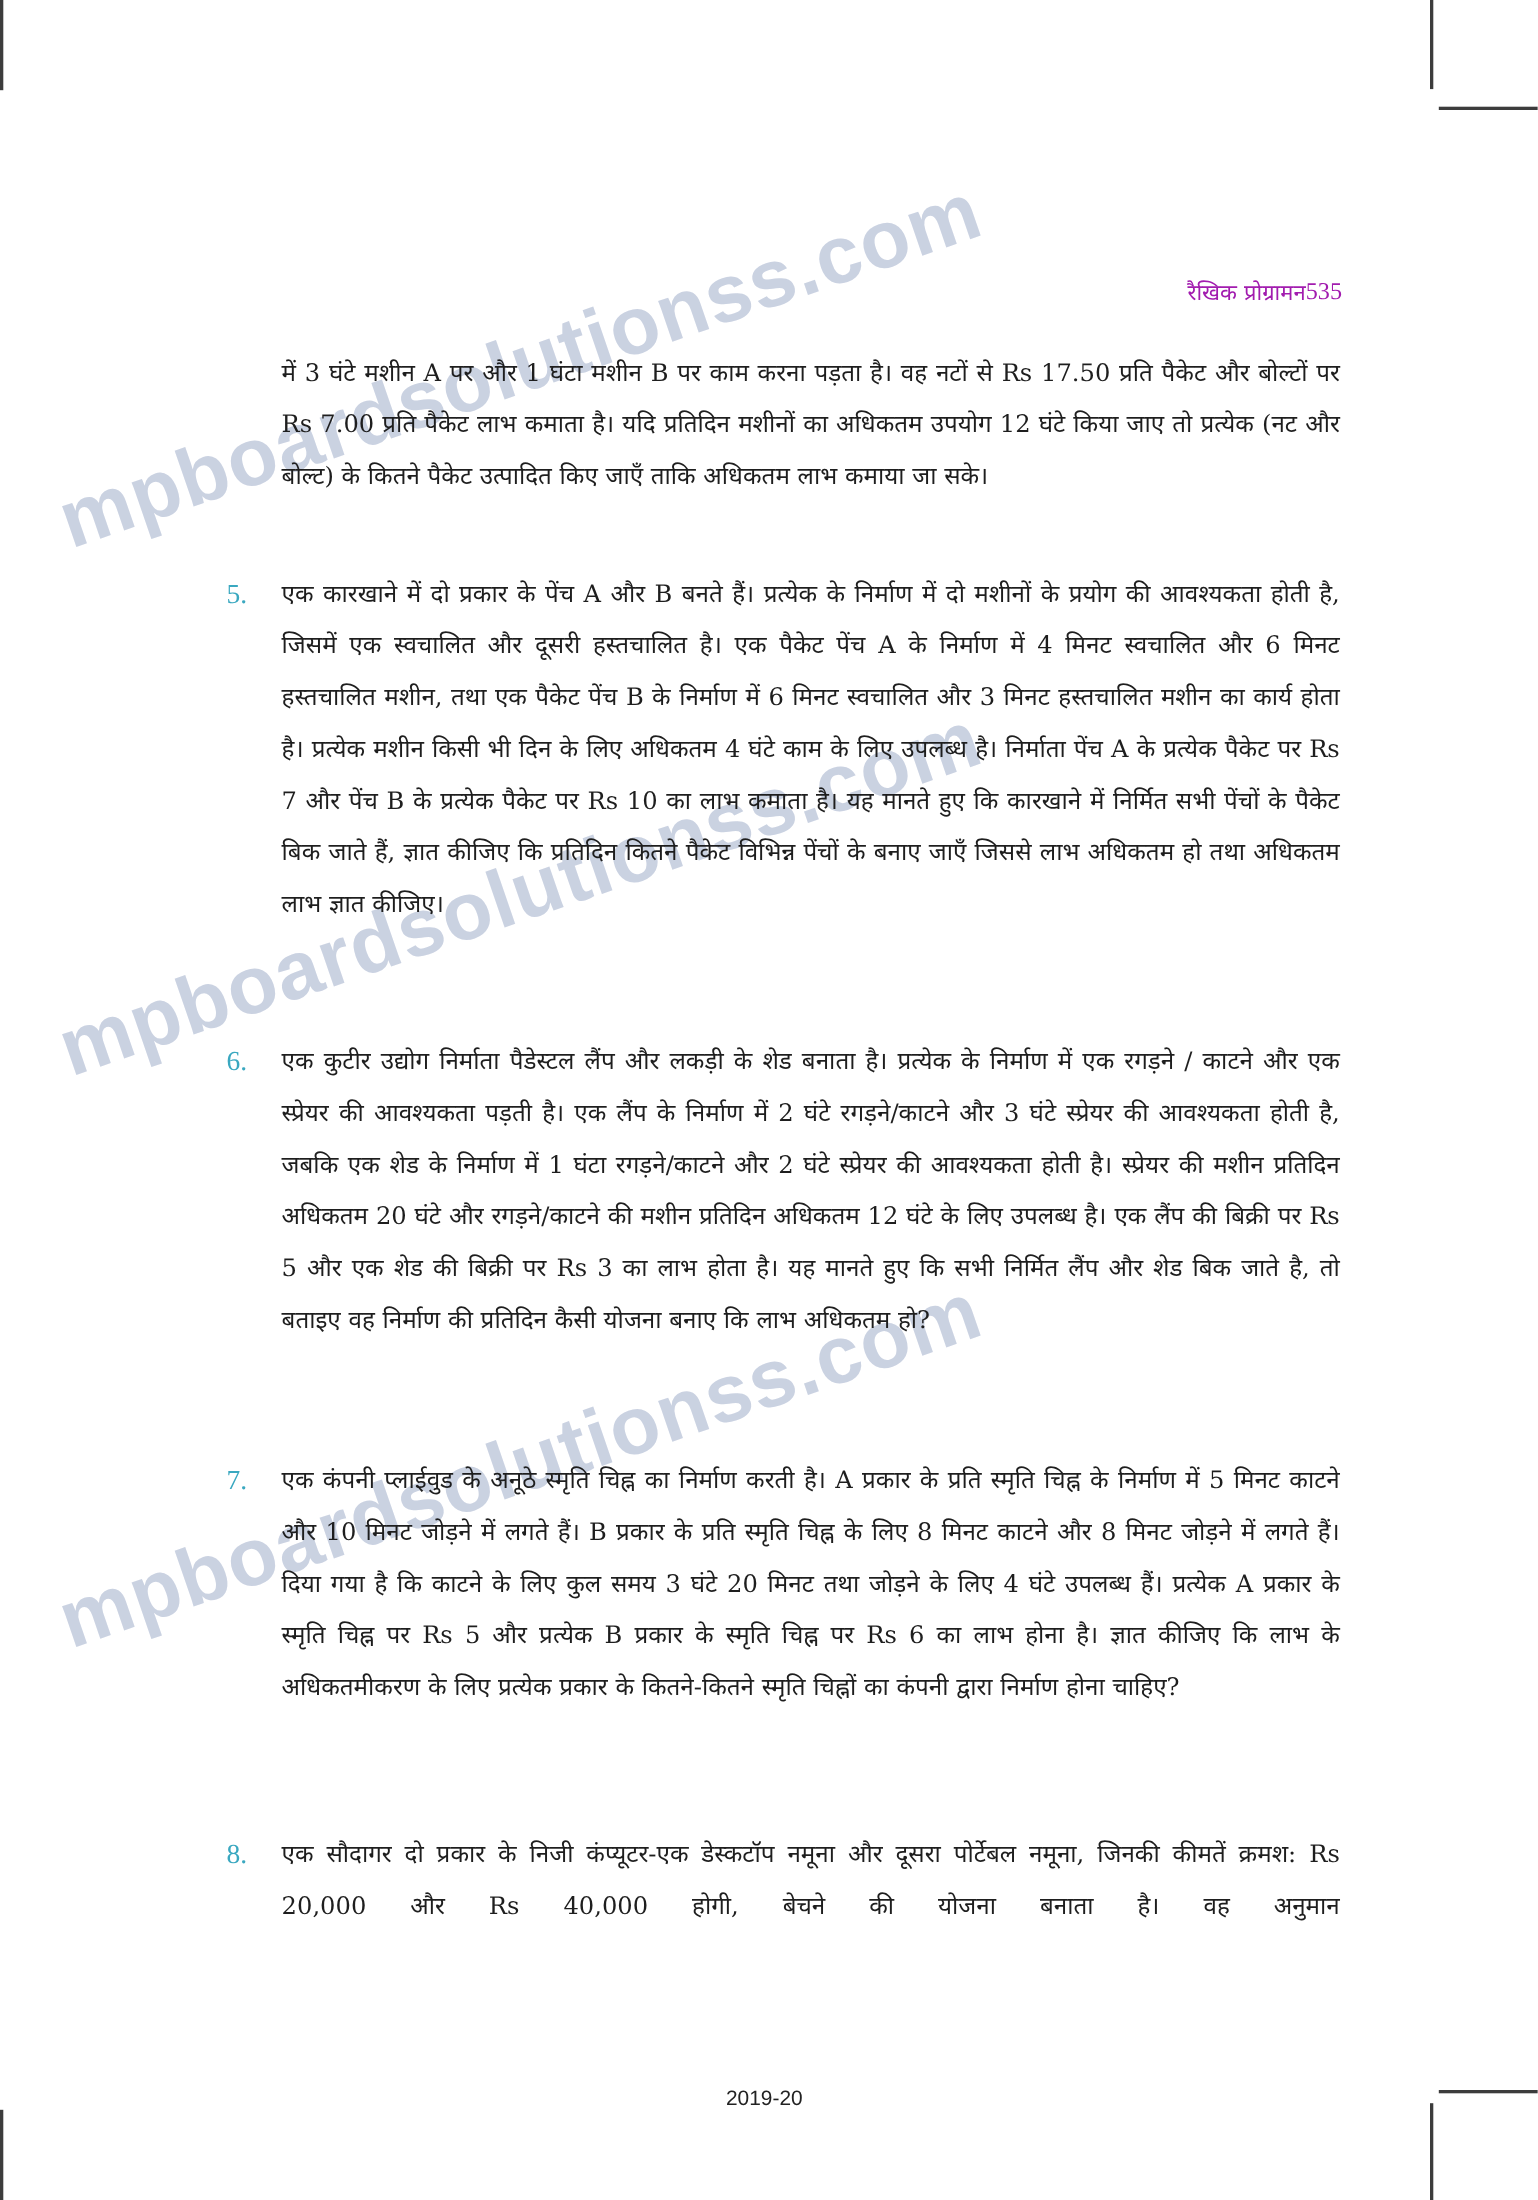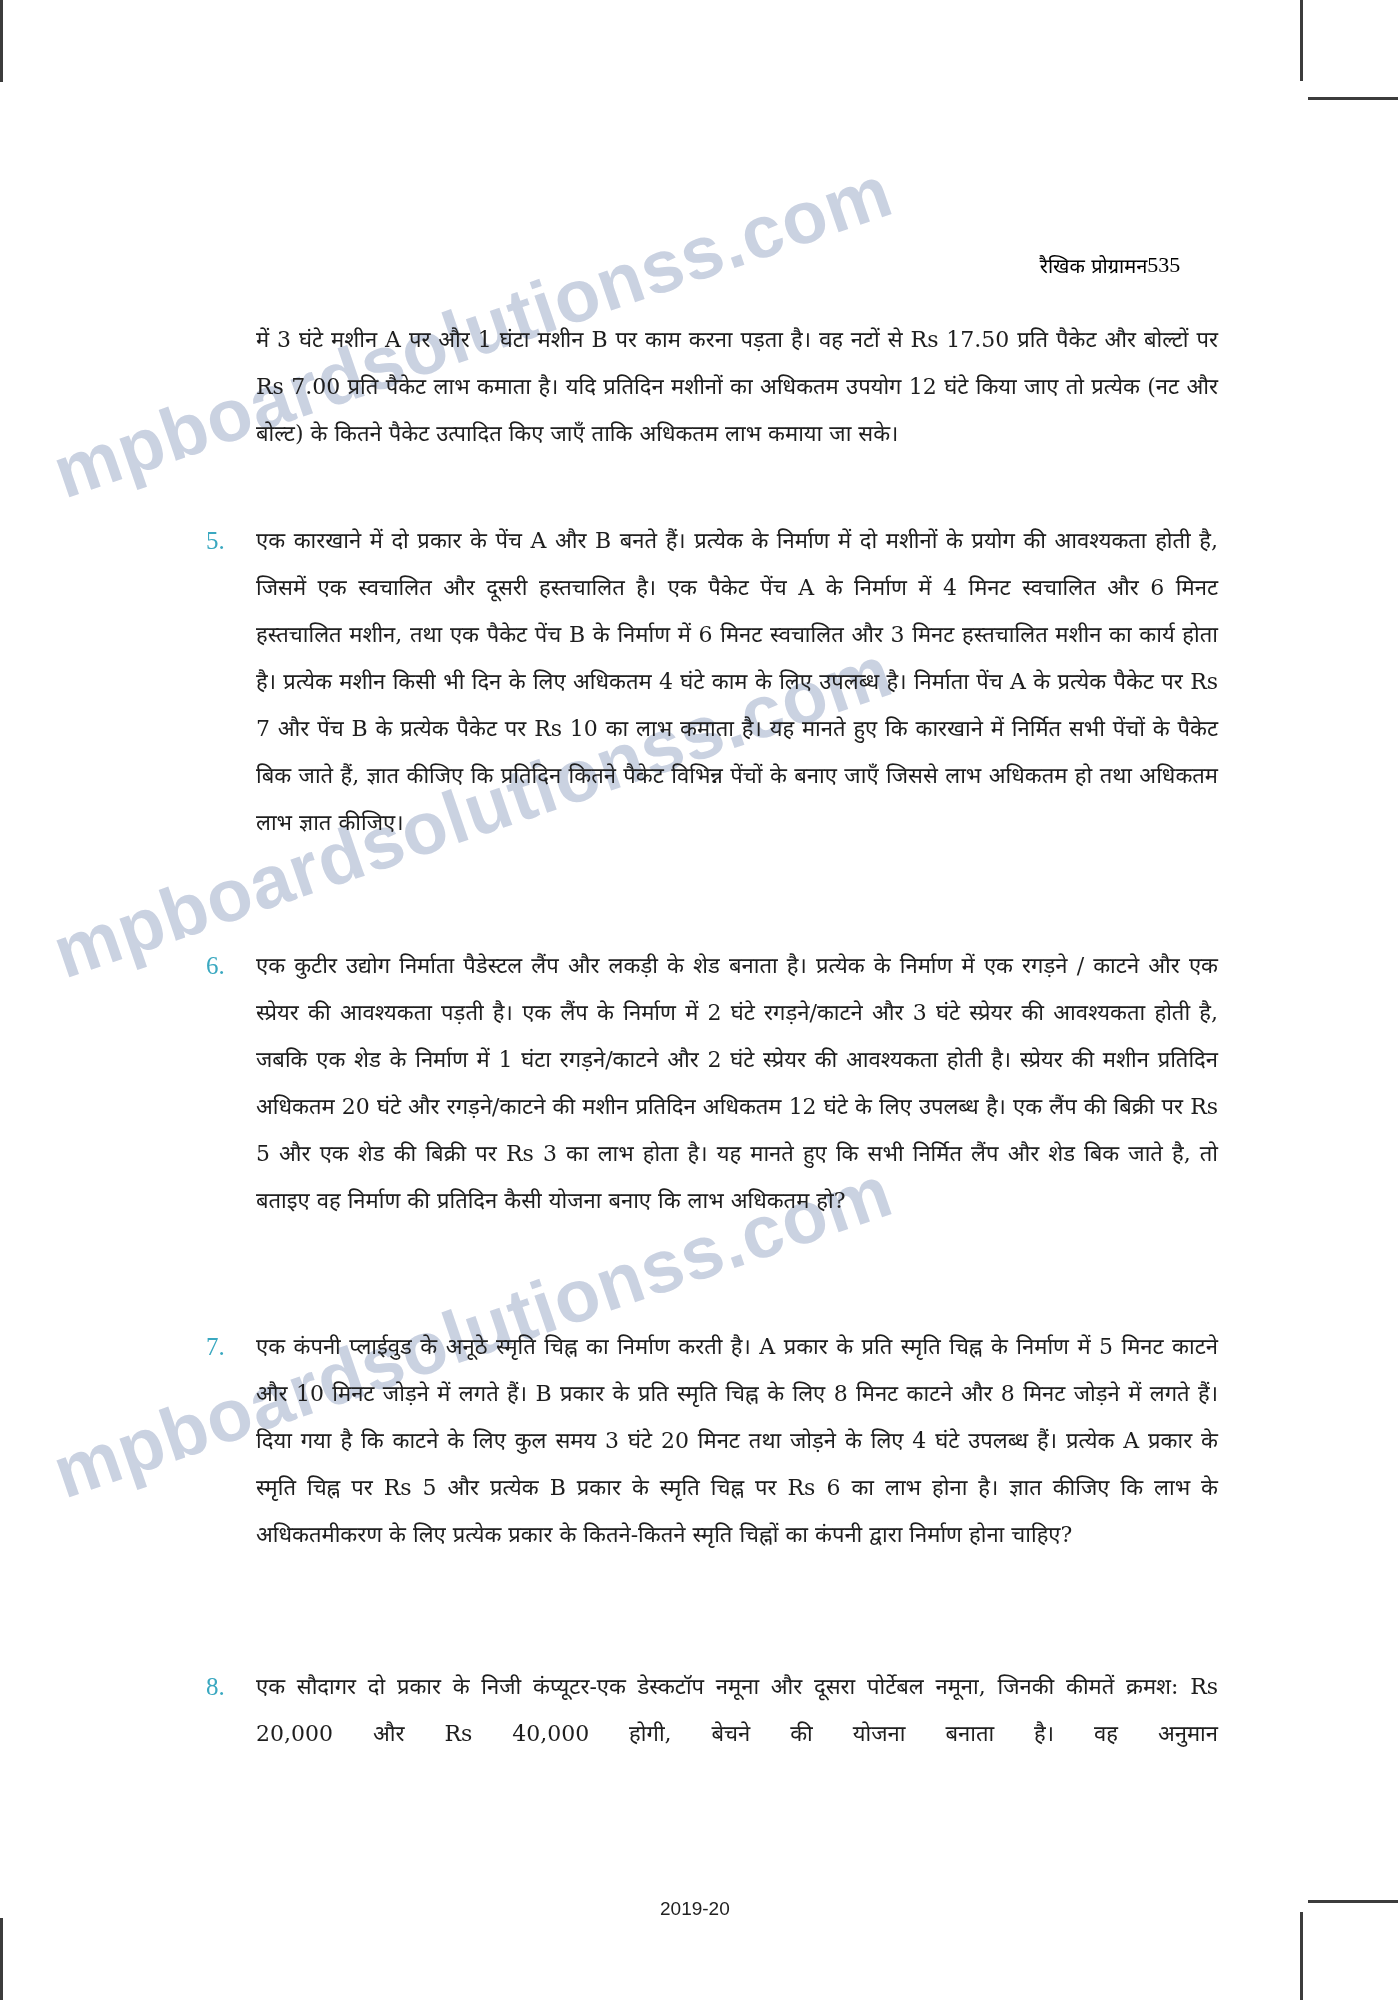--- a/index.html
+++ b/index.html
@@ -11,22 +11,22 @@
   }
   .crop { position:absolute; background:#3c3c3c; }
   .watermark {
     position:absolute; color:#b9c3d8; opacity:0.75;
     font-family:"Liberation Sans", sans-serif; font-weight:bold;
     font-size:74px; letter-spacing:1px; white-space:nowrap;
     transform-origin:left bottom; transform:rotate(-19deg);
   }
   .header {
     position:absolute; top:248px; left:1000px; width:220px; height:34px;
-    display:flex; justify-content:center; align-items:center;
-    font-size:20px; color:#000000;
+    display:flex; justify-content:flex-end; align-items:center;
+    font-size:20px; color:#a21caf;
   }
   .header .page-num { font-family:Liberation Serif, serif; font-size:22px; }
   .para {
     position:absolute; left:256px; width:962px;
     font-size:22px; line-height:47px; text-align:justify;
     text-align-last:left;
   }
   .qnum {
     position:absolute; left:206px; font-size:25px; line-height:47px;
     color:#3aa8c0; font-family:"Liberation Serif", serif;

